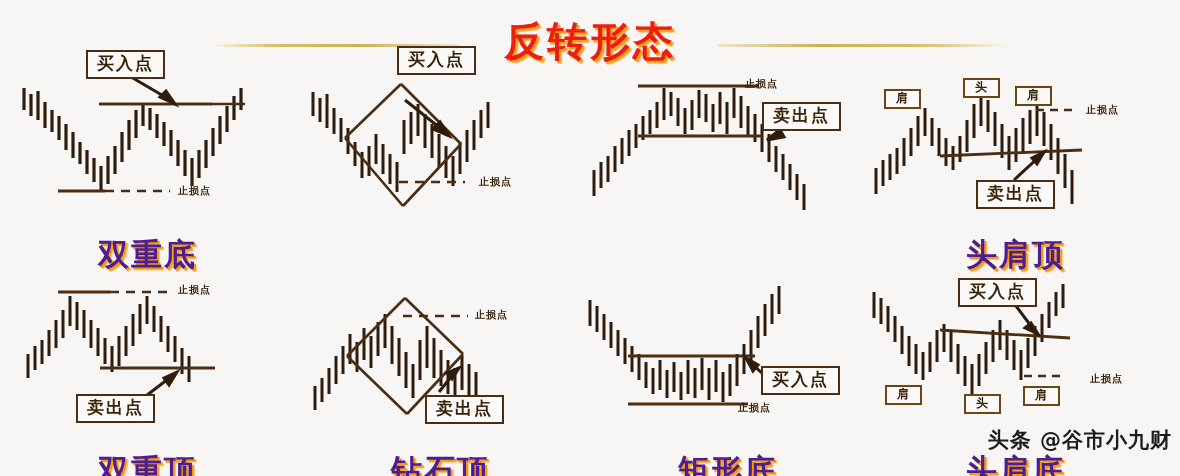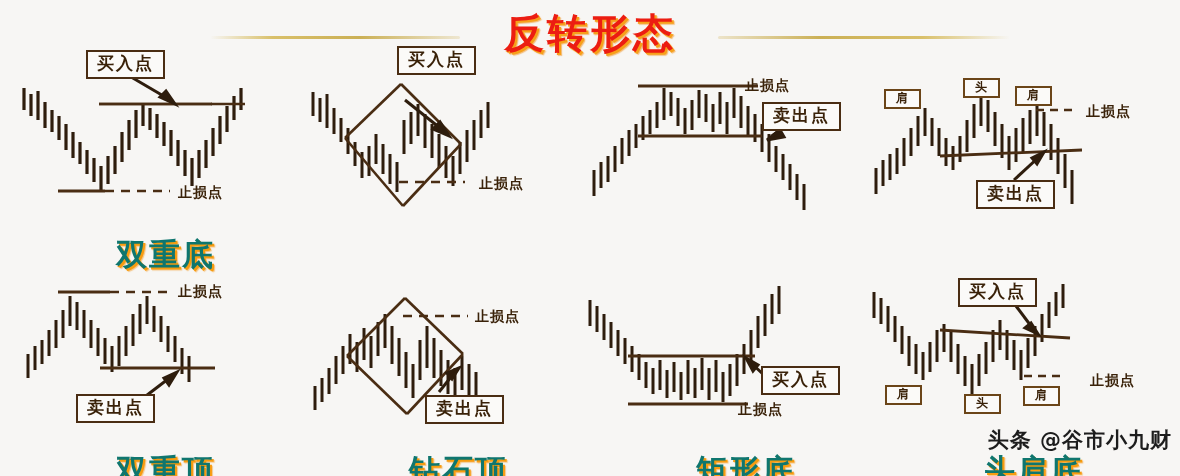--- a/index.html
+++ b/index.html
@@ -5,21 +5,21 @@
   * { margin:0; padding:0; box-sizing:border-box; }
   html,body{ width:1180px; height:476px; overflow:hidden; }
   body{
     background:#f7f6f4;
     font-family:"DejaVu Sans","Liberation Sans",sans-serif;
     position:relative;
   }
 
   
   #title-bar{
-    position:absolute; left:0; top:4px; width:1124px; height:58px;
+    position:absolute; left:0; top:12px; width:1124px; height:58px;
   }
   .gold-rule{
     position:absolute; top:32px; height:3px;
     background:linear-gradient(90deg,rgba(212,185,104,0) 0%,#d9c06a 25%,#cbb055 60%,rgba(212,185,104,.25) 100%);
     border-radius:2px;
   }
   .gold-rule.left{ left:210px; width:250px; }
   .gold-rule.right{
     left:718px; width:292px;
     background:linear-gradient(90deg,rgba(212,185,104,.3) 0%,#cbb055 35%,#d9c06a 70%,rgba(212,185,104,0) 100%);
@@ -40,23 +40,22 @@
   .cell.c2{ left:293px; }
   .cell.c3{ left:580px; }
   .cell.c4{ left:868px; }
 
   .chart-area{ position:absolute; left:0; top:0; width:295px; height:172px; }
   .chart-area svg{ display:block; width:295px; height:172px; overflow:visible; }
 
   .pattern-name{
     position:absolute; left:0; bottom:-6px; width:295px; text-align:center;
     font-size:31px; font-weight:bold; letter-spacing:2px;
-    color:#0f766e;
+    color:#4c1d95;
     text-shadow:2px 2px 0 #f79c10, 3px 3px 1px rgba(243,150,25,.5);
-    margin-left:18px;
   }
   .cell.r2 .pattern-name{ bottom:-12px; }
 
   
   .callout{
     position:absolute;
     border:2.5px solid #4a2d13;
     background:#fbfaf8;
     color:#3a2209;
     font-weight:bold;
@@ -65,21 +64,21 @@
     padding:3px 9px 4px;
     white-space:nowrap;
     line-height:1.05;
   }
   .callout.small{
     font-size:12px; padding:1px 10px 2px; letter-spacing:1px;
     border-width:2px; border-color:#6b4518;
   }
   .plain-label{
     position:absolute;
-    color:#3a2209; font-weight:bold; font-size:14px; letter-spacing:1px;
+    color:#3a2209; font-weight:bold; font-size:10px; letter-spacing:1px;
     white-space:nowrap;
   }
 
   
   #watermark{
     position:absolute; right:8px; bottom:22px;
     font-size:21px; font-weight:bold; color:#1d1d1d;
     letter-spacing:1px; white-space:nowrap;
     font-family:"DejaVu Sans","Liberation Sans",sans-serif;
   }
@@ -293,20 +292,21 @@
         <line x1="146" y1="122" x2="172" y2="98"></line>
         <polygon points="176,94 164,100 169,106"></polygon>
       </g>
     </svg>
   </div>
   <div class="callout small" style="left:16px; top:31px;">肩</div>
   <div class="callout small" style="left:95px; top:20px;">头</div>
   <div class="callout small" style="left:147px; top:28px;">肩</div>
   <div class="plain-label" style="left:218px; top:45px;">止损点</div>
   <div class="callout" style="left:108px; top:122px;">卖出点</div>
+  <div class="pattern-name">头肩顶</div>
 </div>
 
 <div class="cell r2 c1">
   <div class="chart-area">
     <svg viewBox="0 0 295 172">
       <g stroke="#2e1d0d" stroke-width="3" fill="none">
         <line x1="28" y1="86" x2="28" y2="110"></line>
           <line x1="35" y1="78" x2="35" y2="102"></line>
         <line x1="42" y1="72" x2="42" y2="96"></line>
           <line x1="49" y1="62" x2="49" y2="88"></line>

